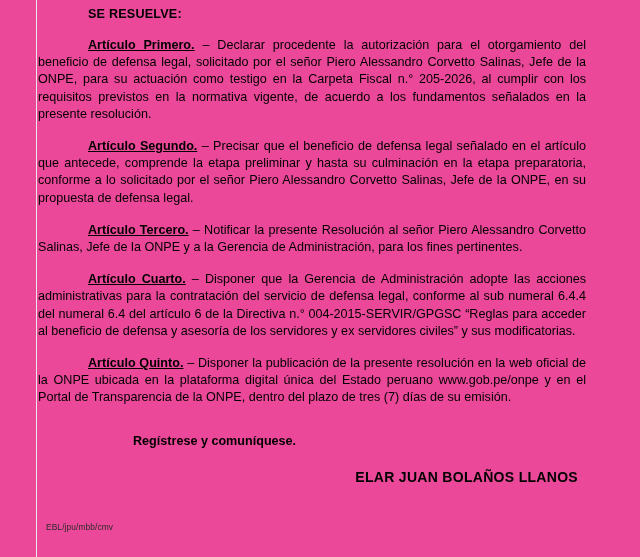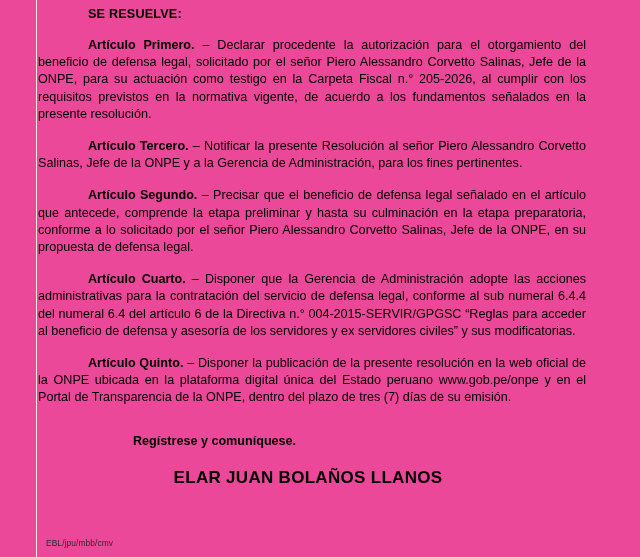--- a/index.html
+++ b/index.html
@@ -56,51 +56,52 @@
     text-align: justify;
     text-justify: inter-word;
     font-size: 12.6px;
     line-height: 17.2px;
     text-indent: 50px;
     hyphens: none;
   }
 
   .article .art-label {
     font-weight: bold;
+    text-decoration: underline;
   }
 
   .article .dash {
     font-weight: normal;
   }
 
   .registrese {
     font-weight: bold;
     font-size: 12.6px;
     line-height: 16px;
     margin: 26px 0 0 50px;
     padding-left: 45px;
   }
 
   .signature {
     margin-top: 21px;
-    text-align: center;
+    text-align: right;
     font-weight: bold;
-    font-size: 17px;
+    font-size: 14px;
     line-height: 15.6px;
     padding-right: 8px;
   }
 
   .signature .sig-name {
     letter-spacing: 0.3px;
   }
 
   .footer-ref {
     position: absolute;
     left: 46px;
-    top: 538px;
+    top: 522px;
     font-size: 8.4px;
     line-height: 11px;
     color: #2b2b2b;
     letter-spacing: 0.1px;
   }
 </style>
 </head>
 <body>
 
 <div class="page">
@@ -109,25 +110,25 @@
 
   <div class="content">
 
     <div class="heading-resuelve">SE RESUELVE:</div>
 
     <p class="article">
       <span class="art-label">Artículo Primero.</span><span class="dash"> – </span><span>Declarar procedente la autorización para el otorgamiento del beneficio de defensa legal, solicitado por el señor Piero Alessandro Corvetto Salinas, Jefe de la ONPE, para su actuación como testigo en la Carpeta Fiscal n.° 205-2026, al cumplir con los requisitos previstos en la normativa vigente, de acuerdo a los fundamentos señalados en la presente resolución.</span>
     </p>
 
     <p class="article">
-      <span class="art-label">Artículo Tercero.</span><span class="dash"> – </span><span>Notificar la presente Resolución al señor Piero Alessandro Corvetto Salinas, Jefe de la ONPE y a la Gerencia de Administración, para los fines pertinentes.</span>
+      <span class="art-label">Artículo Segundo.</span><span class="dash"> – </span><span>Precisar que el beneficio de defensa legal señalado en el artículo que antecede, comprende la etapa preliminar y hasta su culminación en la etapa preparatoria, conforme a lo solicitado por el señor Piero Alessandro Corvetto Salinas, Jefe de la ONPE, en su propuesta de defensa legal.</span>
     </p>
 
     <p class="article">
-      <span class="art-label">Artículo Segundo.</span><span class="dash"> – </span><span>Precisar que el beneficio de defensa legal señalado en el artículo que antecede, comprende la etapa preliminar y hasta su culminación en la etapa preparatoria, conforme a lo solicitado por el señor Piero Alessandro Corvetto Salinas, Jefe de la ONPE, en su propuesta de defensa legal.</span>
+      <span class="art-label">Artículo Tercero.</span><span class="dash"> – </span><span>Notificar la presente Resolución al señor Piero Alessandro Corvetto Salinas, Jefe de la ONPE y a la Gerencia de Administración, para los fines pertinentes.</span>
     </p>
 
     <p class="article">
       <span class="art-label">Artículo Cuarto.</span><span class="dash"> – </span><span>Disponer que la Gerencia de Administración adopte las acciones administrativas para la contratación del servicio de defensa legal, conforme al sub numeral 6.4.4 del numeral 6.4 del artículo 6 de la Directiva n.° 004-2015-SERVIR/GPGSC “Reglas para acceder al beneficio de defensa y asesoría de los servidores y ex servidores civiles” y sus modificatorias.</span>
     </p>
 
     <p class="article">
       <span class="art-label">Artículo Quinto.</span><span class="dash"> – </span><span>Disponer la publicación de la presente resolución en la web oficial de la ONPE ubicada en la plataforma digital única del Estado peruano www.gob.pe/onpe y en el Portal de Transparencia de la ONPE, dentro del plazo de tres (7) días de su emisión.</span>
     </p>
 

